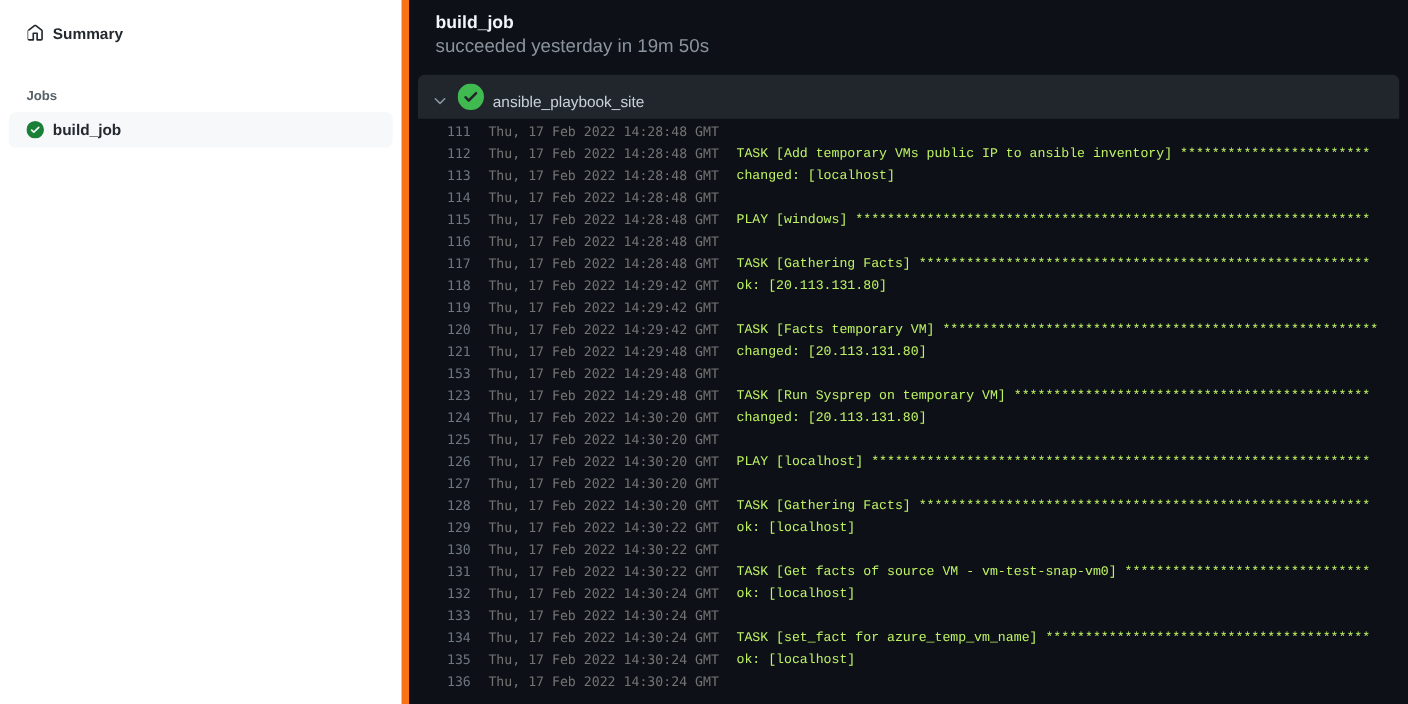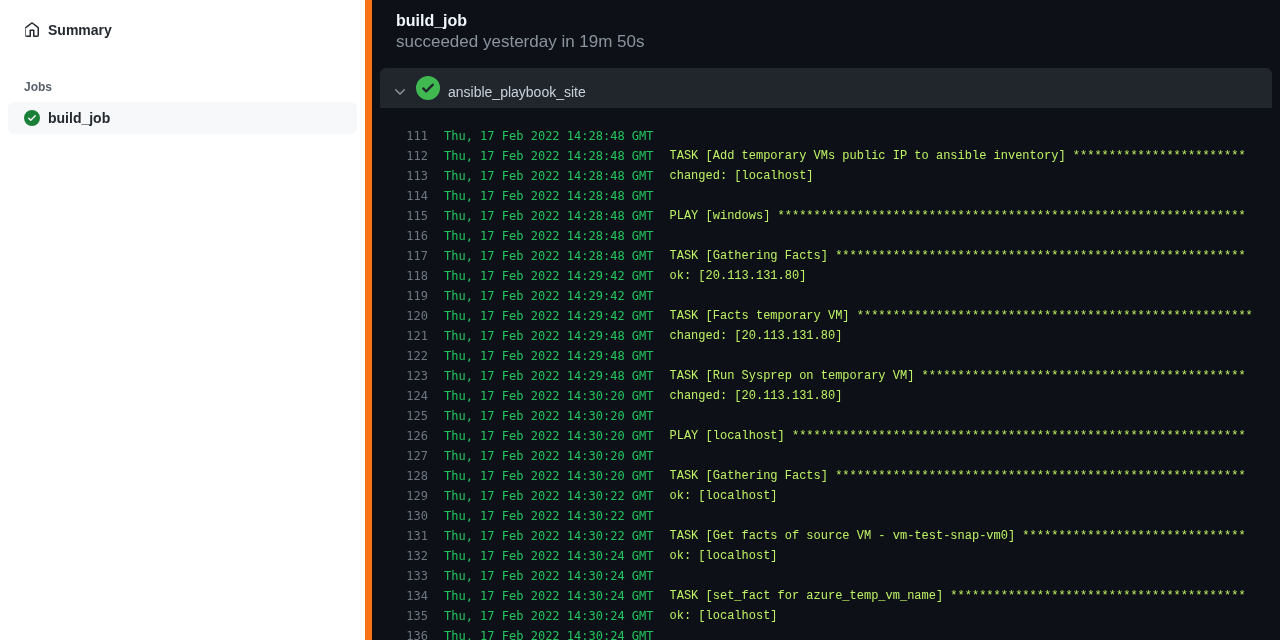--- a/index.html
+++ b/index.html
@@ -85,36 +85,35 @@
 }
 .chevron-icon { width: 16px; height: 16px; fill: #8b949e; }
 .step-name { font-size: 14px; color: #c9d1d9; }
 .log-output {
   font-family: ui-monospace, SFMono-Regular, "SF Mono", Menlo, Consolas, monospace;
   font-size: 12px;
   line-height: 20px;
   padding: 2px 8px 8px 8px;
   overflow: hidden;
   flex: 1;
-  margin-top: 16px;
 }
 .log-line {
   display: flex;
   white-space: pre;
 }
 .line-num {
   width: 48px;
   text-align: right;
   color: #6e7681;
   flex-shrink: 0;
   user-select: none;
   padding-right: 0;
 }
 .line-ts {
-  color: #22c55e;
+  color: #737373;
   padding-left: 16px;
   flex-shrink: 0;
 }
 .line-text {
   color: #bef264;
   padding-left: 16px;
   overflow: hidden;
   text-overflow: clip;
   font-family: Liberation Mono, monospace;
 }
@@ -157,21 +156,21 @@
       <div class="log-line"><span class="line-num">112</span><span class="line-ts">Thu, 17 Feb 2022 14:28:48 GMT</span><span class="line-text">TASK [Add temporary VMs public IP to ansible inventory] ************************</span></div>
       <div class="log-line"><span class="line-num">113</span><span class="line-ts">Thu, 17 Feb 2022 14:28:48 GMT</span><span class="line-text">changed: [localhost]</span></div>
       <div class="log-line"><span class="line-num">114</span><span class="line-ts">Thu, 17 Feb 2022 14:28:48 GMT</span><span class="line-text"></span></div>
       <div class="log-line"><span class="line-num">115</span><span class="line-ts">Thu, 17 Feb 2022 14:28:48 GMT</span><span class="line-text">PLAY [windows] *****************************************************************</span></div>
       <div class="log-line"><span class="line-num">116</span><span class="line-ts">Thu, 17 Feb 2022 14:28:48 GMT</span><span class="line-text"></span></div>
       <div class="log-line"><span class="line-num">117</span><span class="line-ts">Thu, 17 Feb 2022 14:28:48 GMT</span><span class="line-text">TASK [Gathering Facts] *********************************************************</span></div>
       <div class="log-line"><span class="line-num">118</span><span class="line-ts">Thu, 17 Feb 2022 14:29:42 GMT</span><span class="line-text">ok: [20.113.131.80]</span></div>
       <div class="log-line"><span class="line-num">119</span><span class="line-ts">Thu, 17 Feb 2022 14:29:42 GMT</span><span class="line-text"></span></div>
       <div class="log-line"><span class="line-num">120</span><span class="line-ts">Thu, 17 Feb 2022 14:29:42 GMT</span><span class="line-text">TASK [Facts temporary VM] *******************************************************</span></div>
       <div class="log-line"><span class="line-num">121</span><span class="line-ts">Thu, 17 Feb 2022 14:29:48 GMT</span><span class="line-text">changed: [20.113.131.80]</span></div>
-      <div class="log-line"><span class="line-num">122</span><span class="line-ts">Thu, 17 Feb 2022 14:29:48 GMT</span><span class="line-text"></span></div>
+      <div class="log-line"><span class="line-num">153</span><span class="line-ts">Thu, 17 Feb 2022 14:29:48 GMT</span><span class="line-text"></span></div>
       <div class="log-line"><span class="line-num">123</span><span class="line-ts">Thu, 17 Feb 2022 14:29:48 GMT</span><span class="line-text">TASK [Run Sysprep on temporary VM] *********************************************</span></div>
       <div class="log-line"><span class="line-num">124</span><span class="line-ts">Thu, 17 Feb 2022 14:30:20 GMT</span><span class="line-text">changed: [20.113.131.80]</span></div>
       <div class="log-line"><span class="line-num">125</span><span class="line-ts">Thu, 17 Feb 2022 14:30:20 GMT</span><span class="line-text"></span></div>
       <div class="log-line"><span class="line-num">126</span><span class="line-ts">Thu, 17 Feb 2022 14:30:20 GMT</span><span class="line-text">PLAY [localhost] ***************************************************************</span></div>
       <div class="log-line"><span class="line-num">127</span><span class="line-ts">Thu, 17 Feb 2022 14:30:20 GMT</span><span class="line-text"></span></div>
       <div class="log-line"><span class="line-num">128</span><span class="line-ts">Thu, 17 Feb 2022 14:30:20 GMT</span><span class="line-text">TASK [Gathering Facts] *********************************************************</span></div>
       <div class="log-line"><span class="line-num">129</span><span class="line-ts">Thu, 17 Feb 2022 14:30:22 GMT</span><span class="line-text">ok: [localhost]</span></div>
       <div class="log-line"><span class="line-num">130</span><span class="line-ts">Thu, 17 Feb 2022 14:30:22 GMT</span><span class="line-text"></span></div>
       <div class="log-line"><span class="line-num">131</span><span class="line-ts">Thu, 17 Feb 2022 14:30:22 GMT</span><span class="line-text">TASK [Get facts of source VM - vm-test-snap-vm0] *******************************</span></div>
       <div class="log-line"><span class="line-num">132</span><span class="line-ts">Thu, 17 Feb 2022 14:30:24 GMT</span><span class="line-text">ok: [localhost]</span></div>

